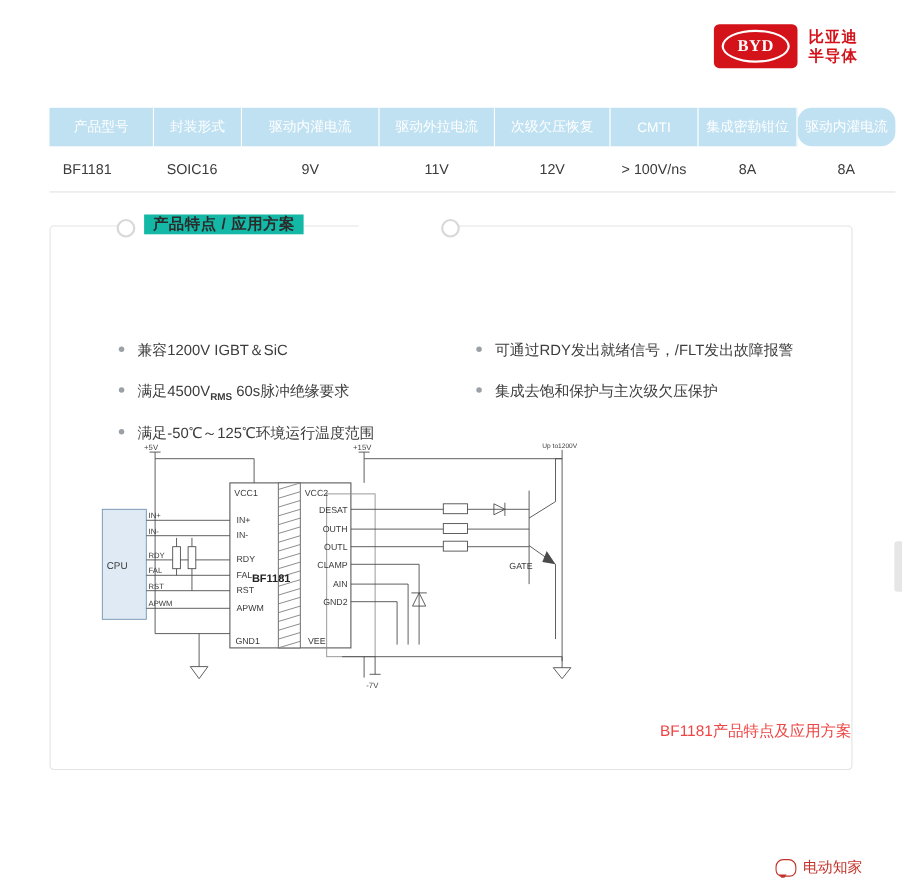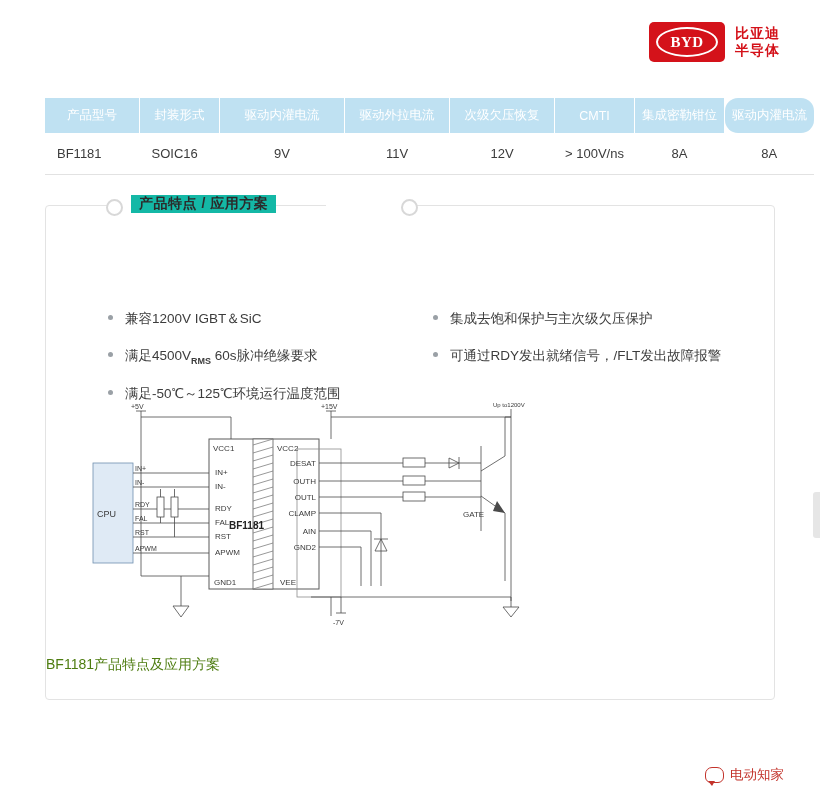--- a/index.html
+++ b/index.html
@@ -183,29 +183,29 @@
     top: 195px;
     left: 35px;
     width: 660px;
     height: 240px;
   }
   .caption {
     position: absolute;
     bottom: 25px;
     left: 0;
     width: 100%;
-    text-align: left;
+    text-align: right;
     font-size: 14px;
-    color: #4d7c0f;
+    color: #ef4444;
   }
   
   .footer-wechat {
     position: absolute;
     right: 36px;
-    bottom: 14px;
+    bottom: 0;
     display: flex;
     align-items: center;
     gap: 6px;
     color: #c3332b;
     font-size: 13.5px;
   }
   .wechat-icon {
     width: 17px;
     height: 14px;
     border-radius: 7px 7px 6px 6px;
@@ -292,25 +292,25 @@
         <span>满足4500V<span class="sub">RMS</span> 60s脉冲绝缘要求</span>
       </div>
       <div class="bullet">
         <span class="dot"></span>
         <span>满足-50℃～125℃环境运行温度范围</span>
       </div>
     </div>
     <div class="bullet-col">
       <div class="bullet">
         <span class="dot"></span>
-        <span>集成去饱和保护与主次级欠压保护</span>
+        <span>可通过RDY发出就绪信号，/FLT发出故障报警</span>
       </div>
       <div class="bullet">
         <span class="dot"></span>
-        <span>可通过RDY发出就绪信号，/FLT发出故障报警</span>
+        <span>集成去饱和保护与主次级欠压保护</span>
       </div>
     </div>
   </div>
 
   <div class="schematic">
     <svg width="660" height="240" viewBox="0 0 660 240">
       <g stroke="#4a4a4a" stroke-width="0.8" fill="none">
 
         <rect x="12" y="62" width="40" height="100" fill="#dfeaf5" stroke="#6f8fae"></rect>
 

